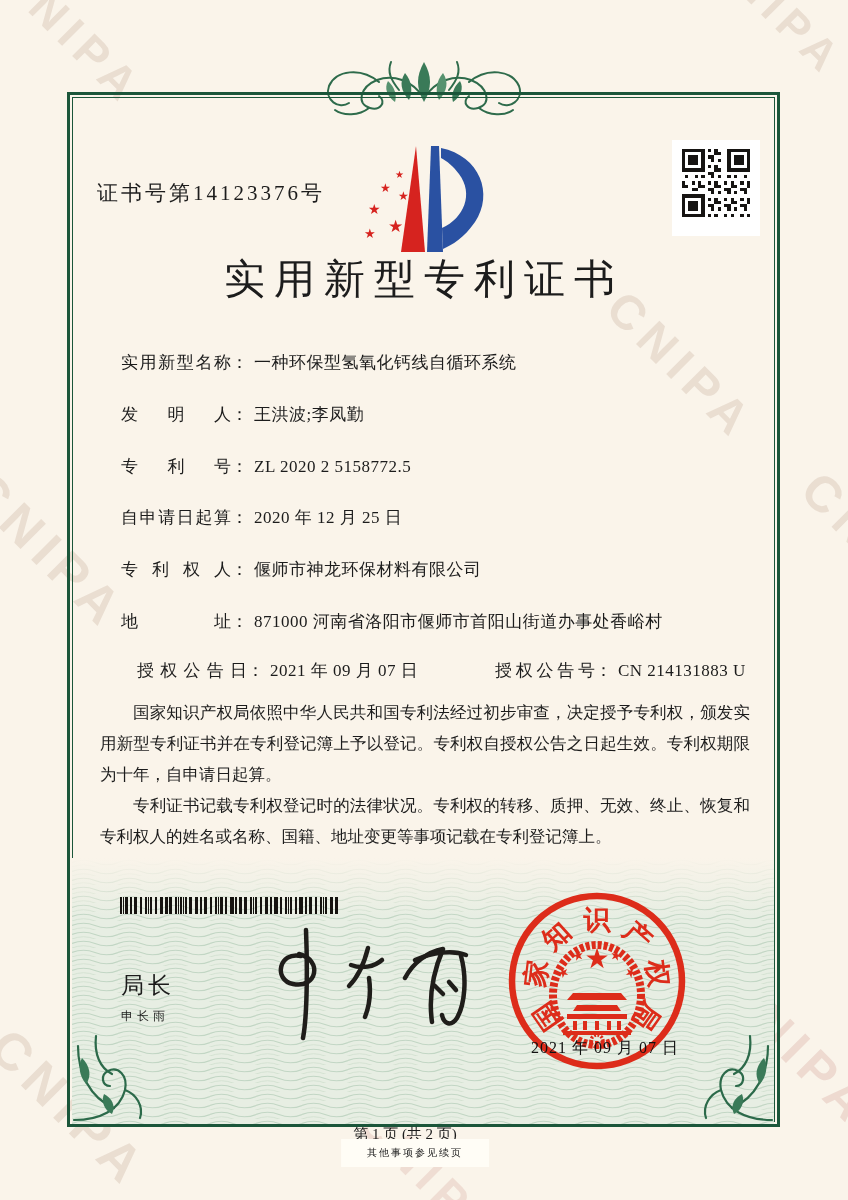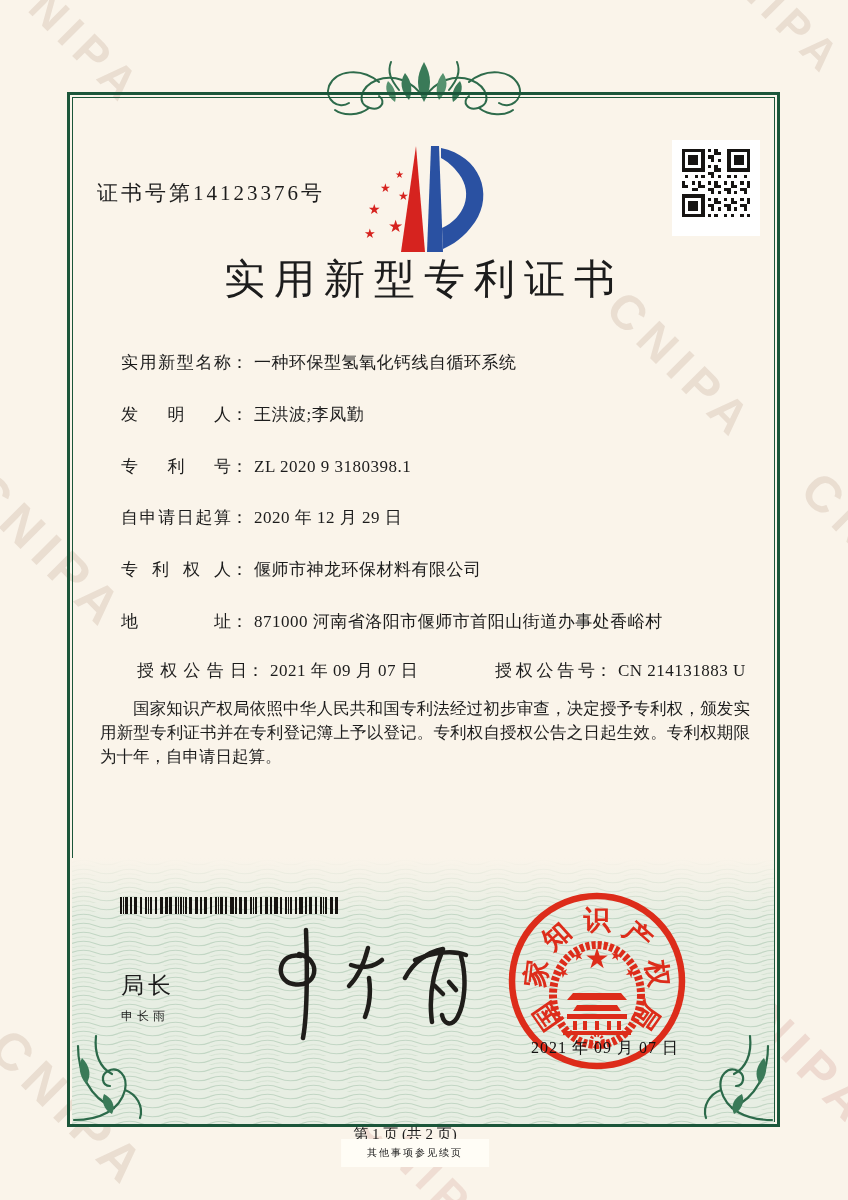--- a/index.html
+++ b/index.html
@@ -20,21 +20,21 @@
          font-size:41px;font-weight:normal;letter-spacing:9px;}
   
   .frow{position:absolute;left:121px;font-size:17px;white-space:nowrap;}
   .flabel{display:inline-block;width:110px;text-align:justify;text-align-last:justify;
           vertical-align:bottom;}
   .fcolon{display:inline-block;margin-right:6px;}
   .fvalue{letter-spacing:0.5px;}
   .flabel2{display:inline-block;width:100px;text-align:justify;text-align-last:justify;
            vertical-align:bottom;margin-left:40px;}
   .paras{position:absolute;left:100px;top:697px;width:650px;font-size:16.5px;
-         line-height:24px;text-align:justify;}
+         line-height:31px;text-align:justify;}
   .paras p{margin:0;text-indent:2em;}
   
   .band{position:absolute;left:72px;top:858px;width:702px;height:266px;}
   .barcode{position:absolute;left:120px;top:897px;width:218px;height:17px;
      background:
        repeating-linear-gradient(90deg,#15130f 0 2px,rgba(0,0,0,0) 2px 5px),
        repeating-linear-gradient(90deg,#15130f 0 1px,rgba(0,0,0,0) 1px 7px),
        repeating-linear-gradient(90deg,rgba(0,0,0,0) 0 3px,#15130f 3px 4px,rgba(0,0,0,0) 4px 11px);}
   .director{position:absolute;left:121px;top:970px;font-size:23px;letter-spacing:4px;}
   .director-name{position:absolute;left:121px;top:1008px;font-size:12px;letter-spacing:4px;}
@@ -237,37 +237,38 @@
 
 <div class="title">实用新型专利证书</div>
 
 <div class="frow" style="top:351px;">
   <span class="flabel">实用新型名称</span><span class="fcolon">：</span><span class="fvalue">一种环保型氢氧化钙线自循环系统</span>
 </div>
 <div class="frow" style="top:403px;">
   <span class="flabel">发明人</span><span class="fcolon">：</span><span class="fvalue">王洪波;李凤勤</span>
 </div>
 <div class="frow" style="top:455px;">
-  <span class="flabel">专利号</span><span class="fcolon">：</span><span class="fvalue">ZL 2020 9 3180398.1</span>
+  <span class="flabel">专利号</span><span class="fcolon">：</span><span class="fvalue">ZL 2020 2 5158772.5</span>
 </div>
 <div class="frow" style="top:506px;">
-  <span class="flabel">自申请日起算</span><span class="fcolon">：</span><span class="fvalue">2020 年 12 月 29 日</span>
+  <span class="flabel">自申请日起算</span><span class="fcolon">：</span><span class="fvalue">2020 年 12 月 25 日</span>
 </div>
 <div class="frow" style="top:558px;">
   <span class="flabel">专利权人</span><span class="fcolon">：</span><span class="fvalue">偃师市神龙环保材料有限公司</span>
 </div>
 <div class="frow" style="top:610px;">
   <span class="flabel">地址</span><span class="fcolon">：</span><span class="fvalue">871000 河南省洛阳市偃师市首阳山街道办事处香峪村</span>
 </div>
 <div class="frow" style="top:659px;margin-left:16px;">
   <span class="flabel">授权公告日</span><span class="fcolon">：</span><span class="fvalue" style="display:inline-block;width:185px;">2021 年 09 月 07 日</span><span class="flabel2">授权公告号</span><span class="fcolon">：</span><span class="fvalue">CN 214131883 U</span>
 </div>
 
 <div class="paras">
   <p>国家知识产权局依照中华人民共和国专利法经过初步审查，决定授予专利权，颁发实用新型专利证书并在专利登记簿上予以登记。专利权自授权公告之日起生效。专利权期限为十年，自申请日起算。</p>
+  <p>专利证书记载专利权登记时的法律状况。专利权的转移、质押、无效、终止、恢复和专利权人的姓名或名称、国籍、地址变更等事项记载在专利登记簿上。</p>
 </div>
 
 <div class="barcode"></div>
 
 <div class="director">局长</div>
 <div class="director-name">申长雨</div>
 
 <svg class="abs" style="left:255px;top:920px;" width="220" height="125" viewBox="0 0 220 125">
   <g stroke="#1f1d1a" stroke-width="4.5" fill="none" stroke-linecap="round" stroke-linejoin="round">
     <path d="M46,36 C24,31 18,60 38,64 C62,69 68,40 44,34"></path>

